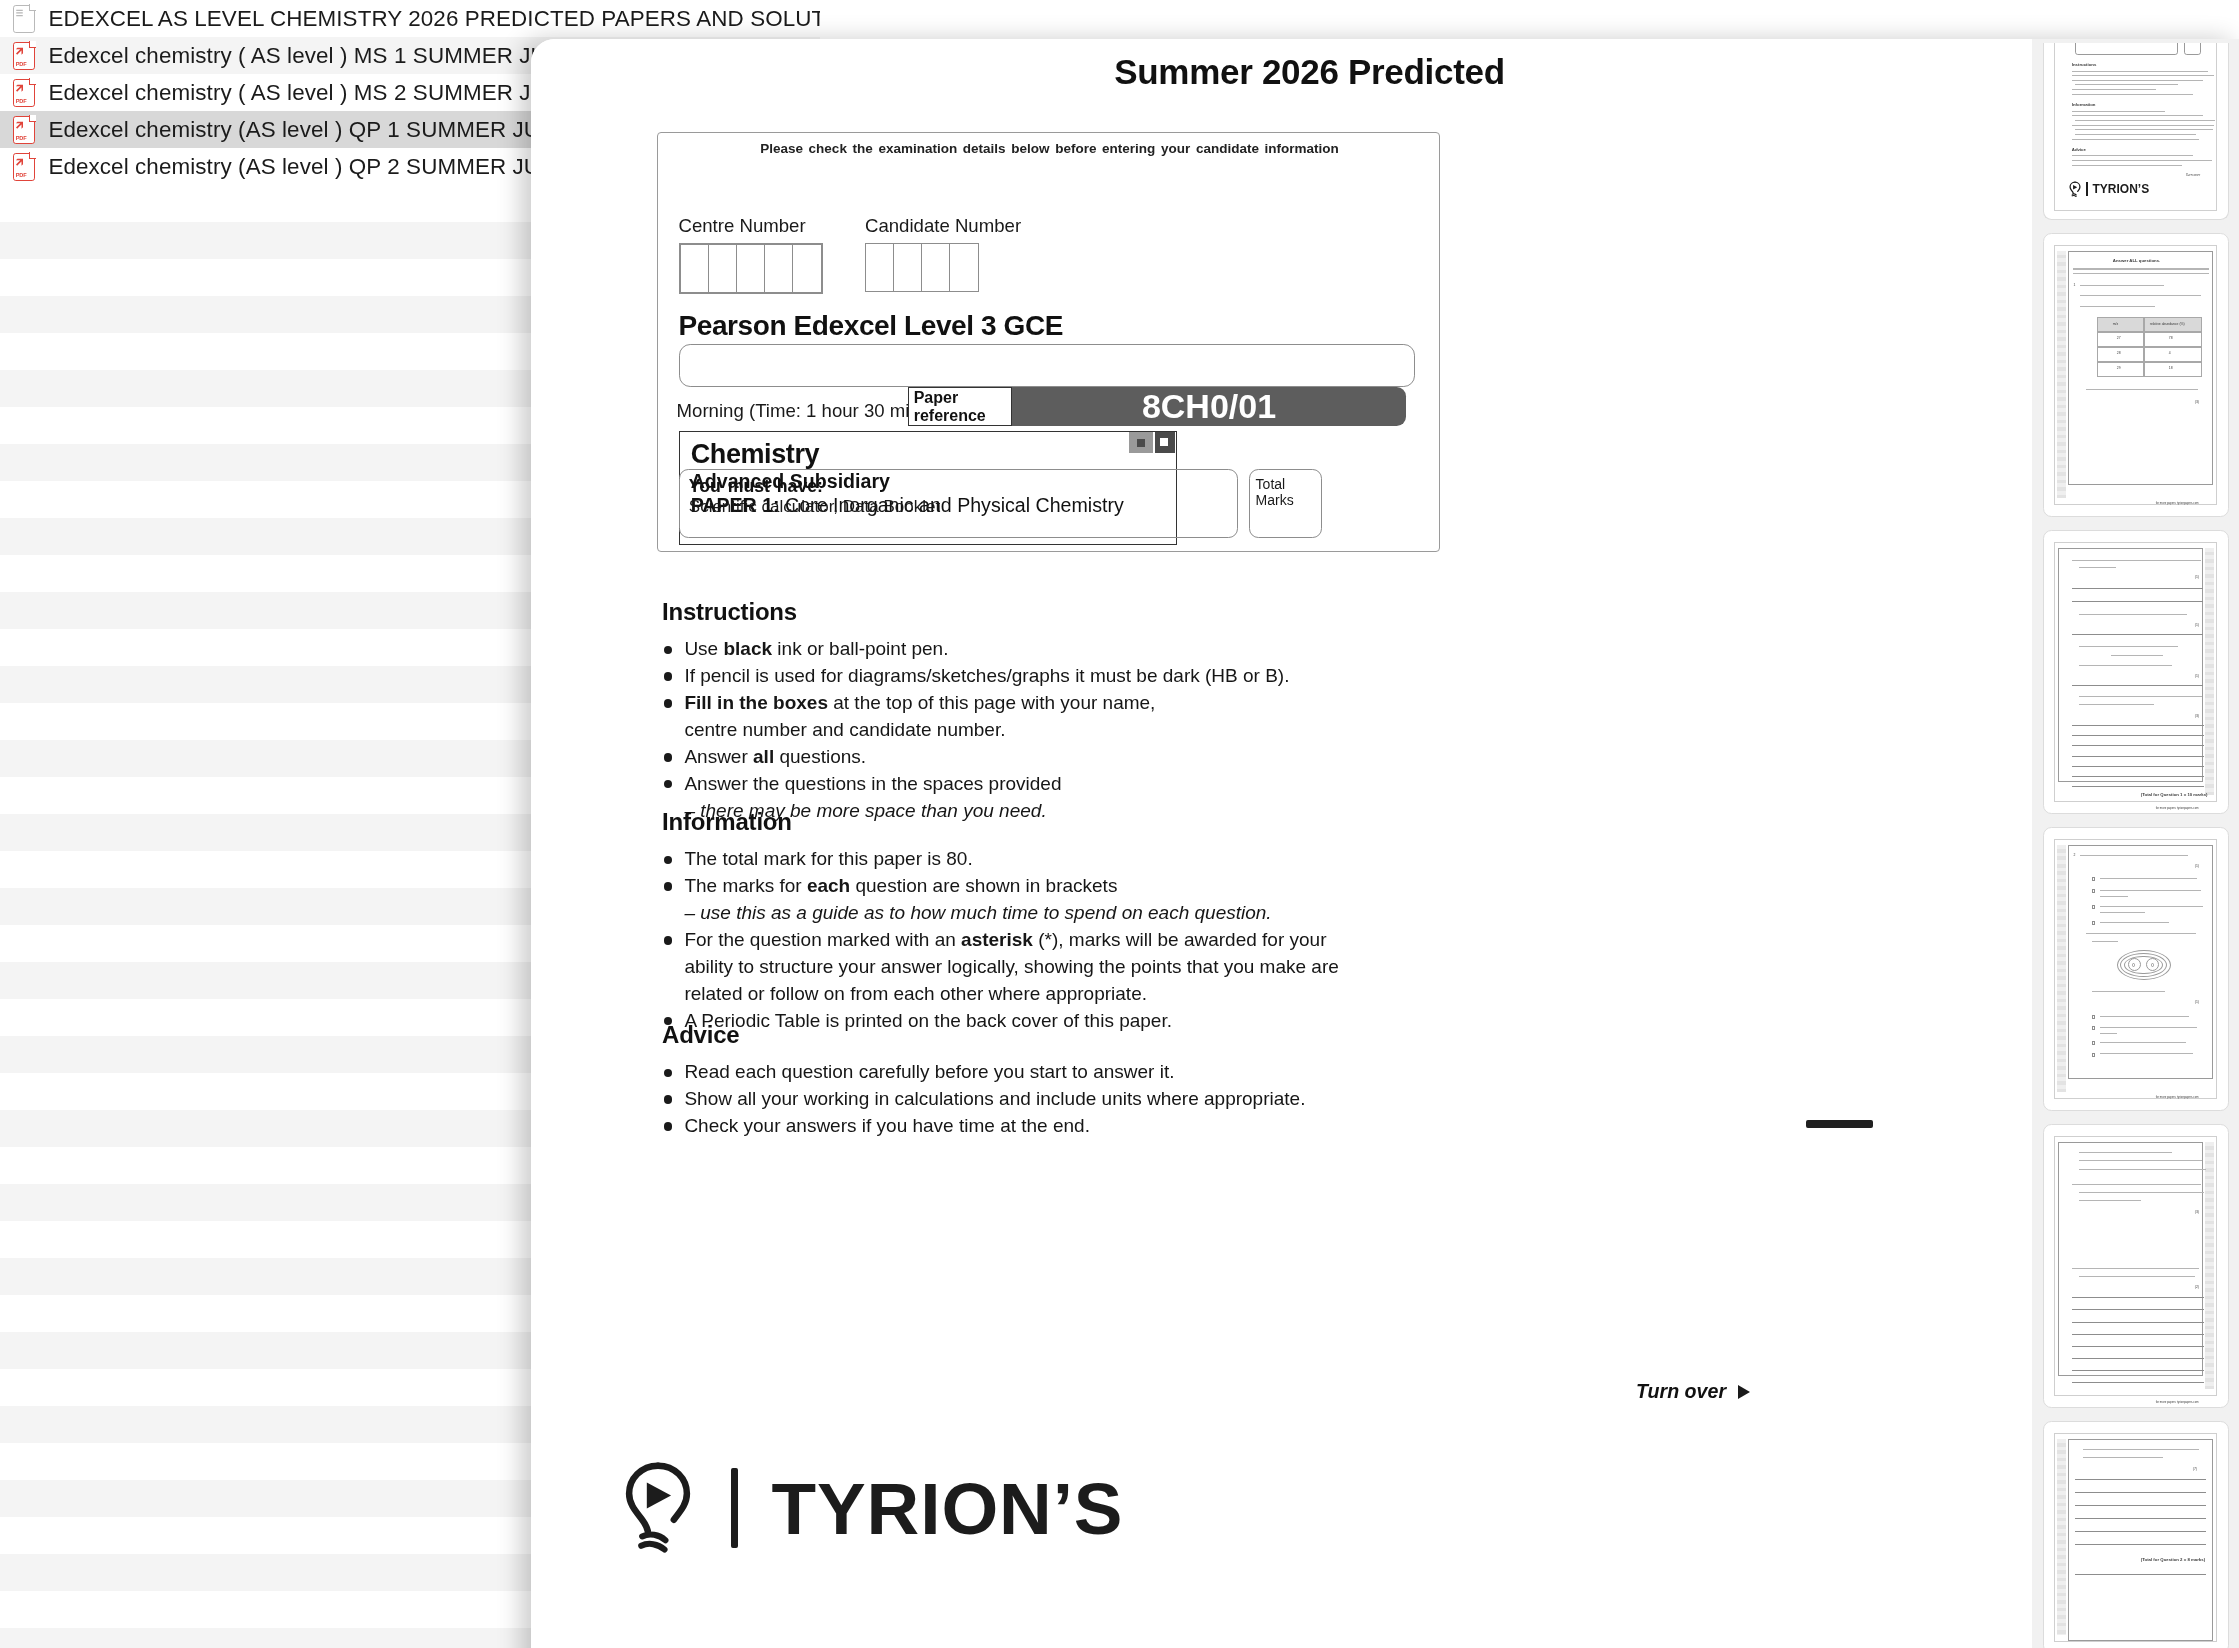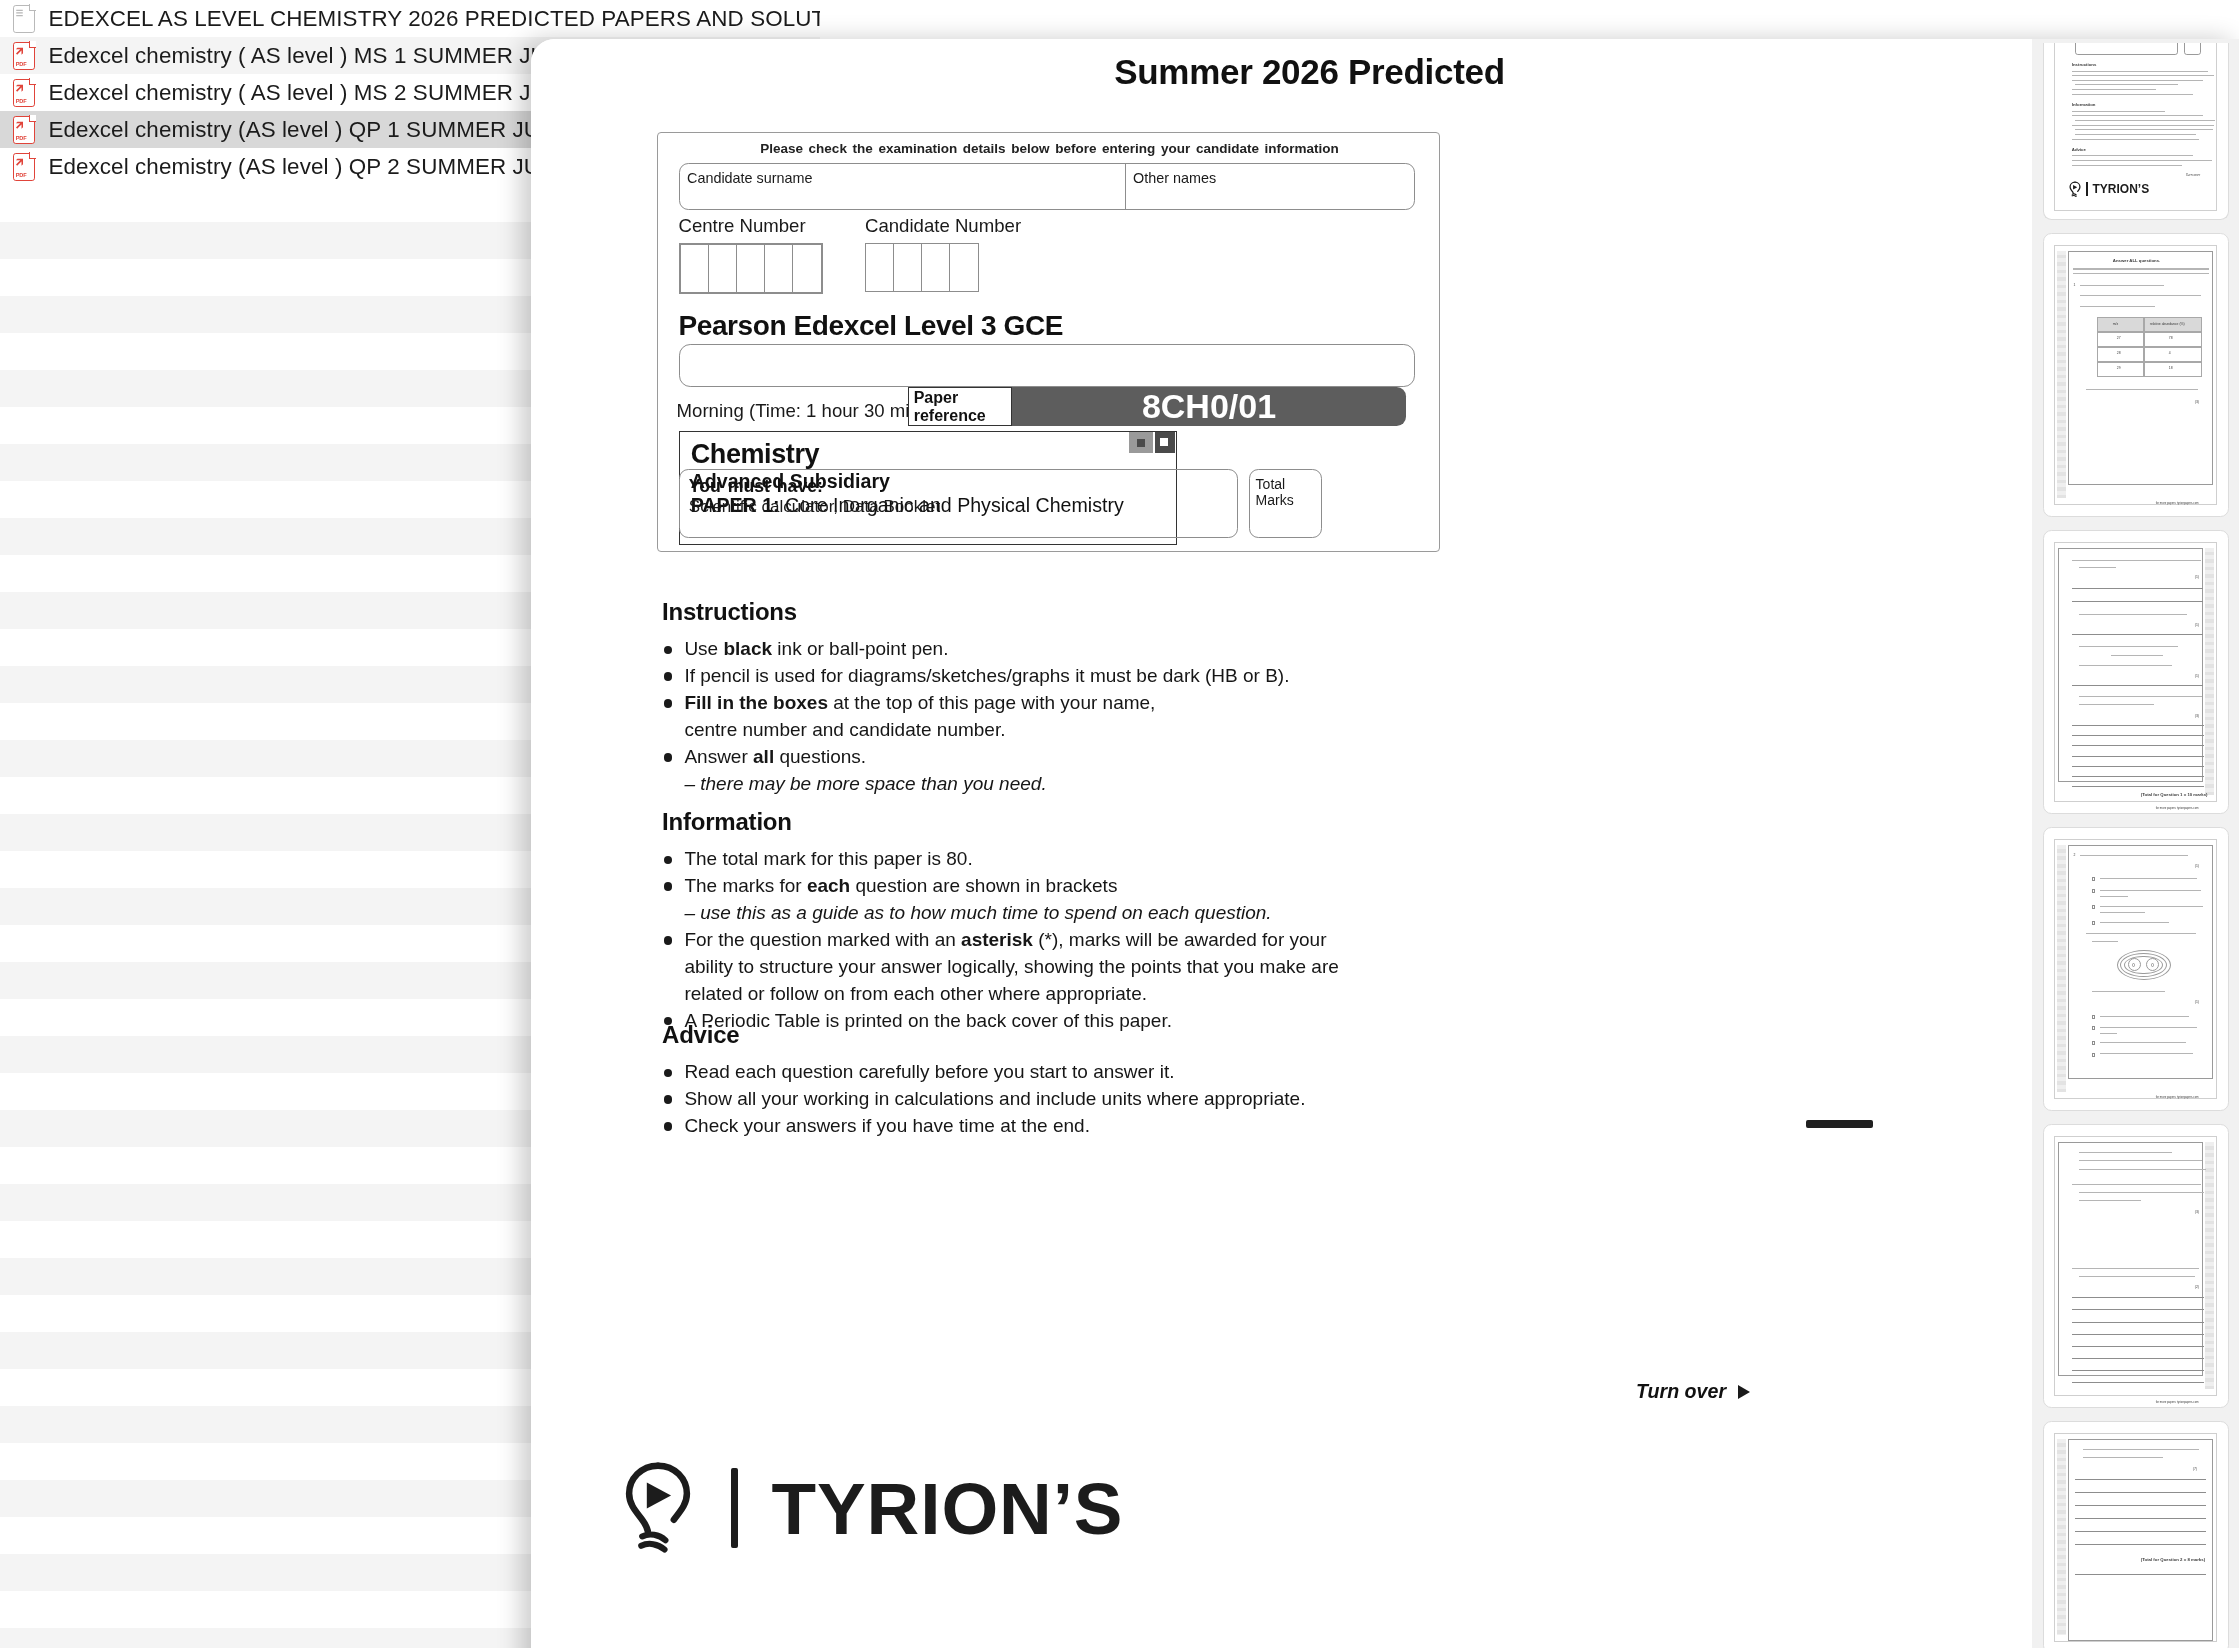--- a/index.html
+++ b/index.html
@@ -453,28 +453,20 @@
   <div id="pdf-viewer">
 
     <div id="pdf-scroll">
 
       <div class="pdf-doc-title">Summer 2026 Predicted</div>
 
       <div class="cover">
 
         <div class="cover-note">Please check the examination details below before entering your candidate information</div>
 
-        <div class="name-row">
-          <div class="name-cell surname">
-            <span>Candidate surname</span>
-          </div>
-          <div class="name-cell other">
-            <span>Other names</span>
-          </div>
-        </div>
 
         <div class="num-label" style="left:20.5px; top:82px;">Centre Number</div>
         <div class="num-label" style="left:207px; top:82px;">Candidate Number</div>
 
         <div class="num-boxes" id="centre-boxes" style="left:20.5px; top:110px;">
             <i></i>
             <i></i>
             <i></i>
             <i></i>
             <i></i>
@@ -527,20 +519,21 @@
       </div>
 
       <div class="sec" style="top:559px;">
         <h3>Instructions</h3>
         <ul id="instructions-list">
             <li>Use <b>black</b> ink or ball-point pen.</li>
             <li>If pencil is used for diagrams/sketches/graphs it must be dark (HB or B).</li>
             <li><b>Fill in the boxes</b> at the top of this page with your name,</li>
             <li class="cont">centre number and candidate number.</li>
             <li>Answer <b>all</b> questions.</li>
+            <li>Answer the questions in the spaces provided</li>
             <li class="cont"><i>– there may be more space than you need.</i></li>
           </ul>
       </div>
 
       <div class="sec" style="top:769px;">
         <h3>Information</h3>
         <ul id="information-list">
             <li>The total mark for this paper is 80.</li>
             <li>The marks for <b>each</b> question are shown in brackets</li>
             <li class="cont"><i>– use this as a guide as to how much time to spend on each question.</i></li>

